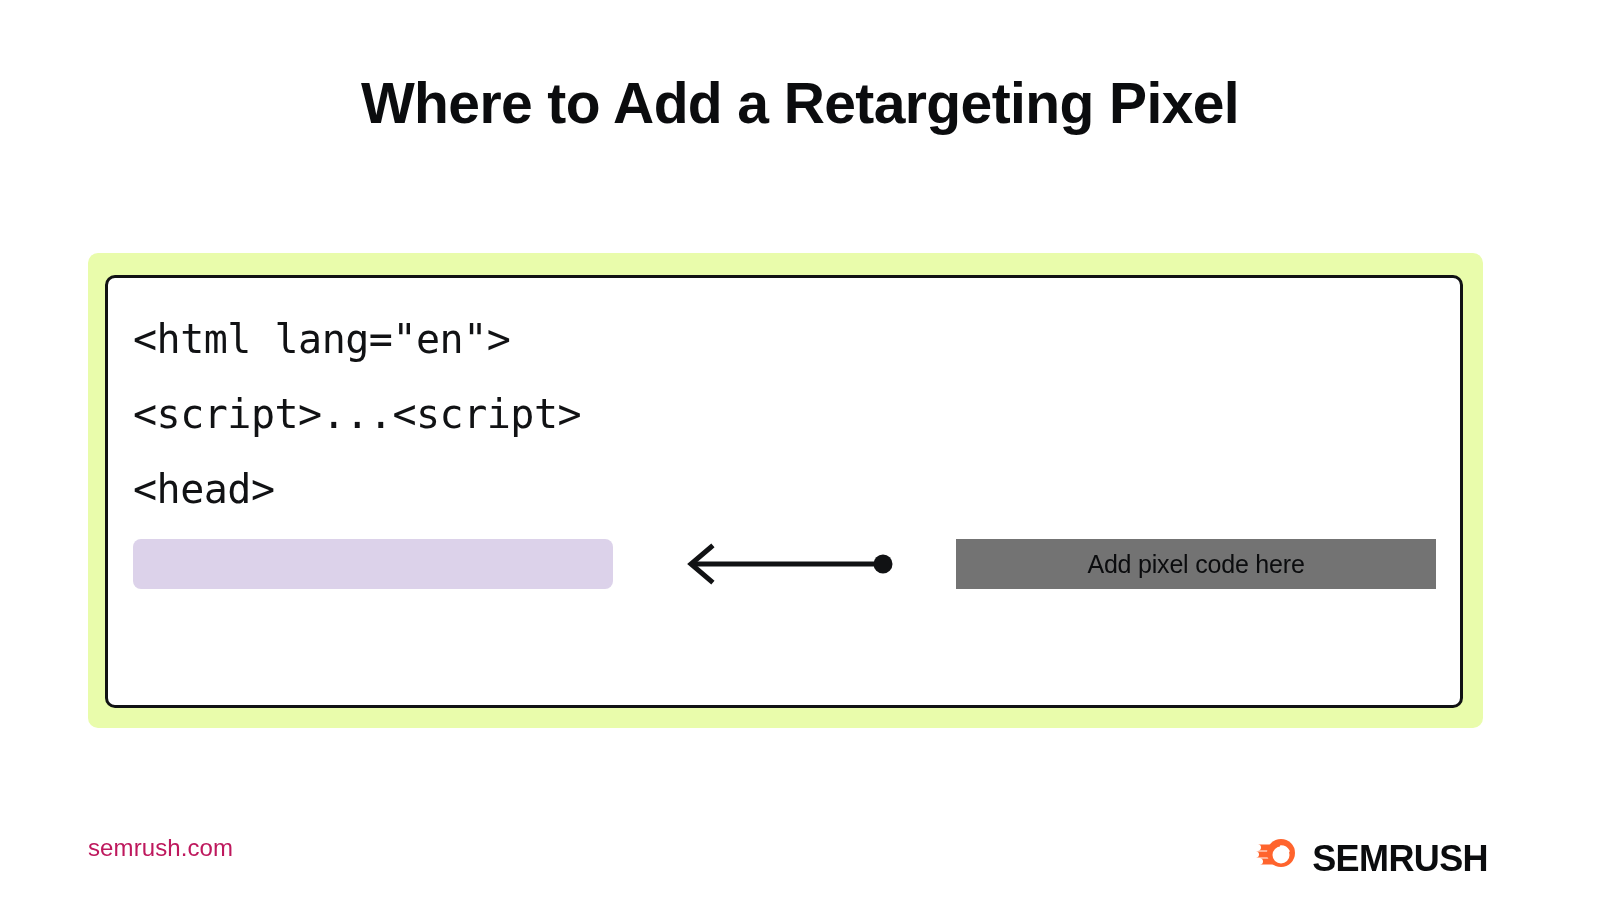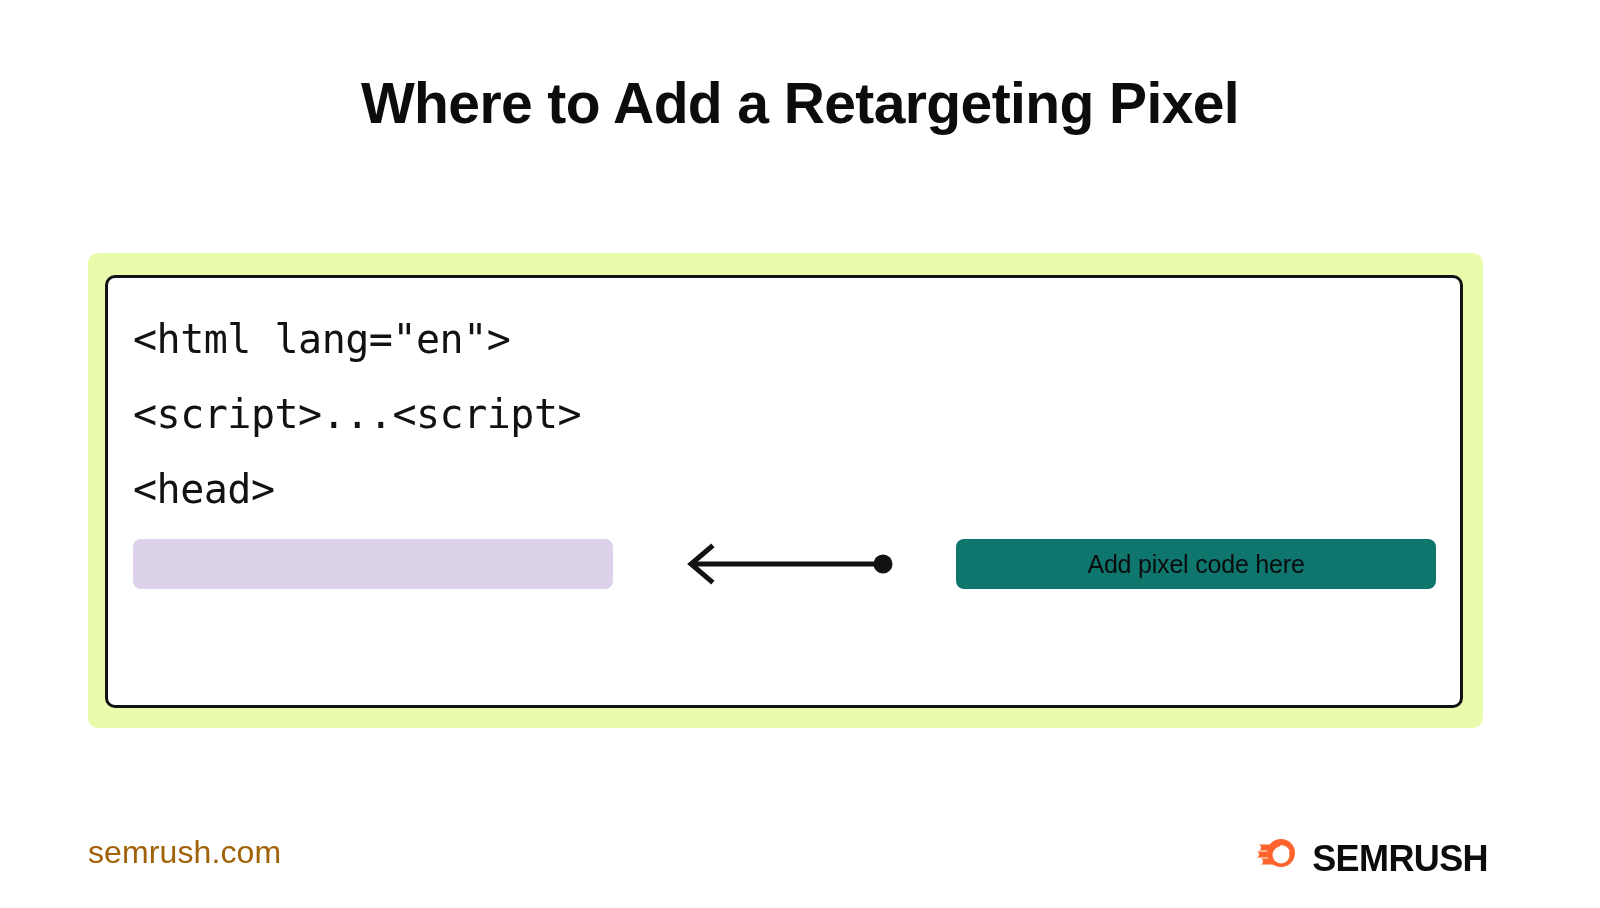--- a/index.html
+++ b/index.html
@@ -106,22 +106,22 @@
   .arrow-wrap svg {
     display: block;
   }
 
   .callout {
     position: absolute;
     left: 823px;
     top: 12px;
     width: 480px;
     height: 50px;
-    background: #0f766e;
-    border-radius: 8px;
+    background: #737373;
+    border-radius: 0;
     display: flex;
     align-items: center;
     justify-content: center;
   }
 
   .callout-label {
     font-family: "Liberation Sans", sans-serif;
     font-size: 25px;
     font-weight: normal;
     color: #0b0c0e;
@@ -136,22 +136,22 @@
     top: 820px;
     width: 1600px;
     height: 60px;
   }
 
   .footer-url {
     position: absolute;
     left: 88px;
     top: 14px;
     font-family: "Liberation Sans", sans-serif;
-    font-size: 32px;
-    color: #a16207;
+    font-size: 24px;
+    color: #be185d;
     letter-spacing: 0.1px;
     white-space: nowrap;
   }
 
   .brand {
     position: absolute;
     right: 112px;
     top: 6px;
     display: flex;
     align-items: center;

